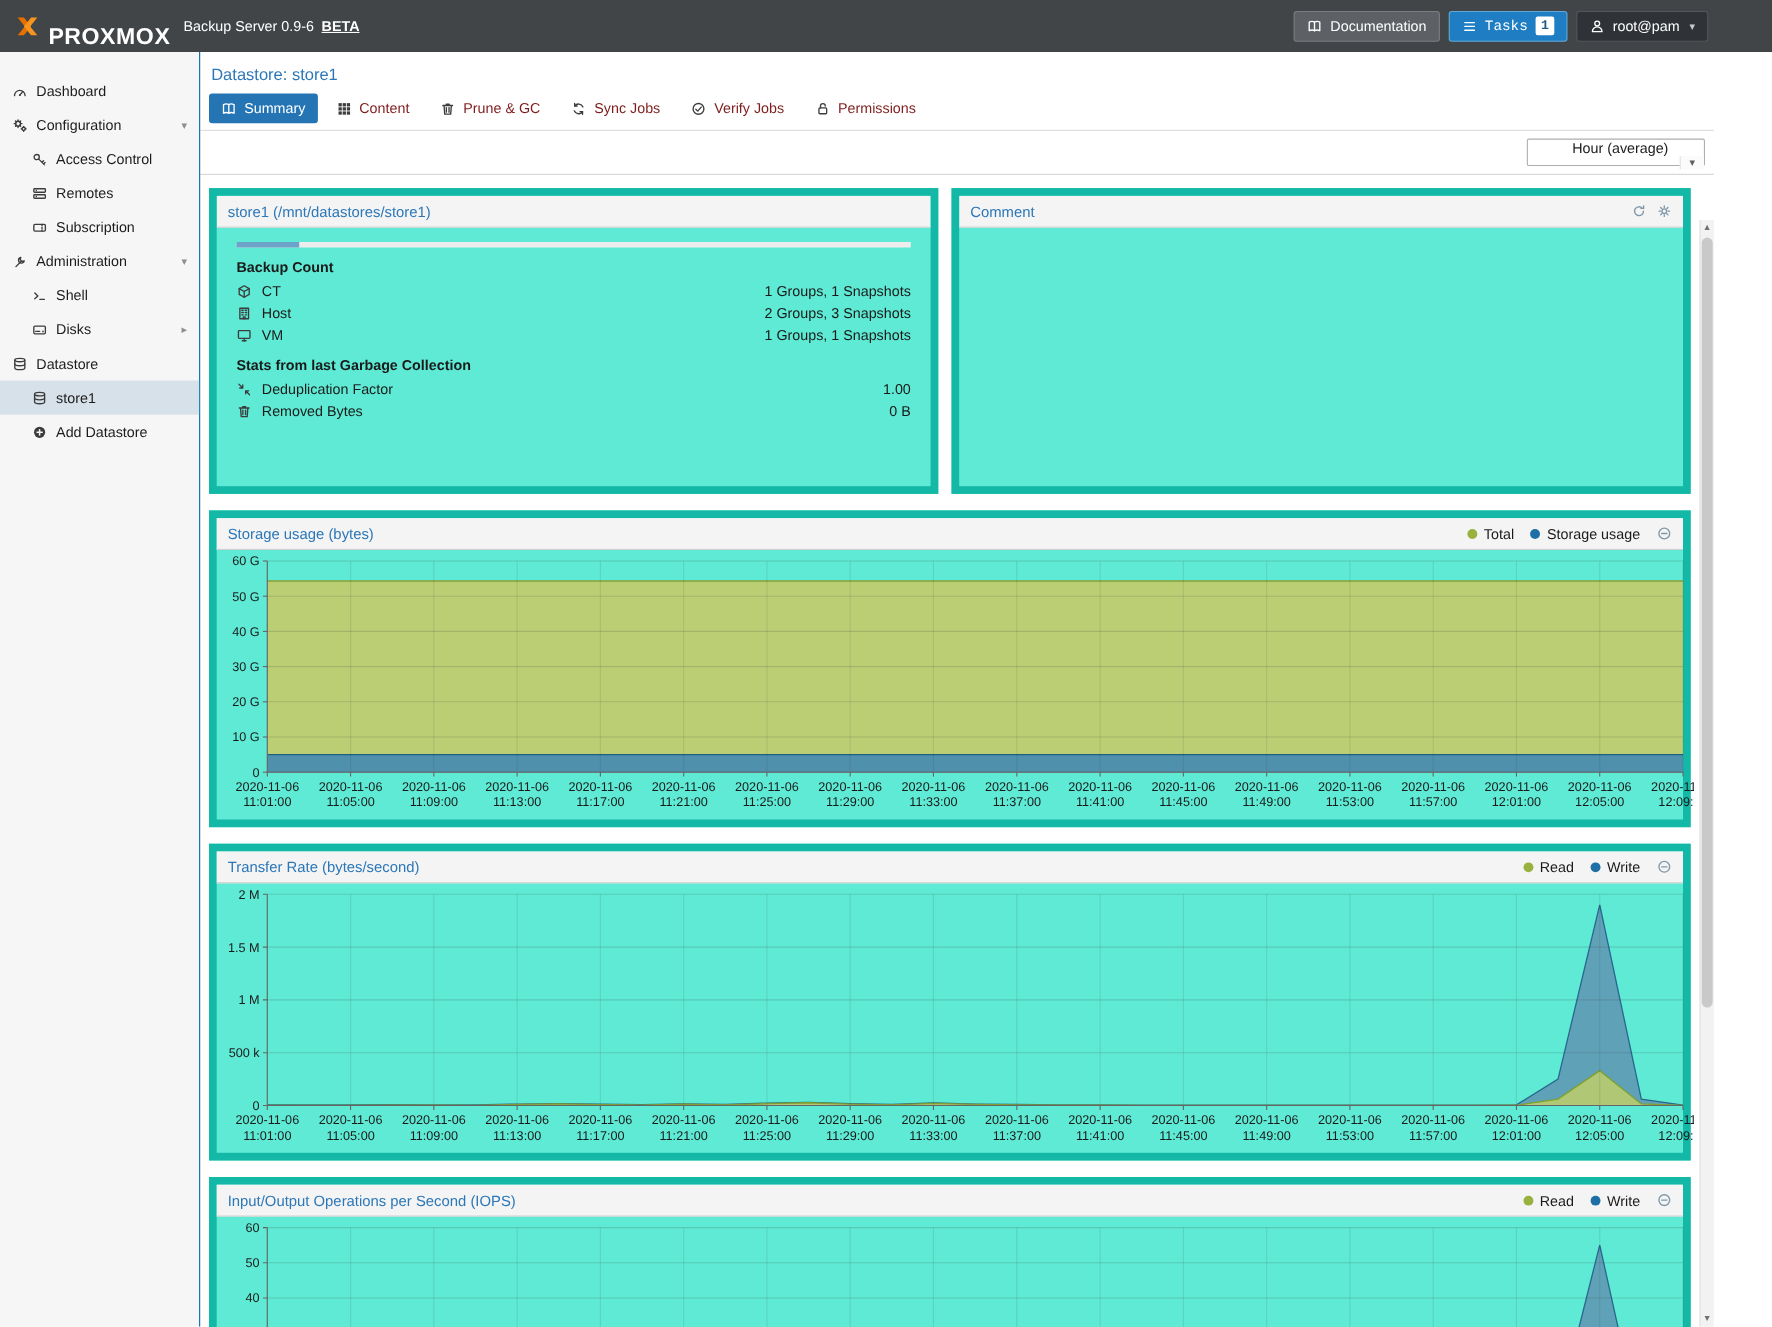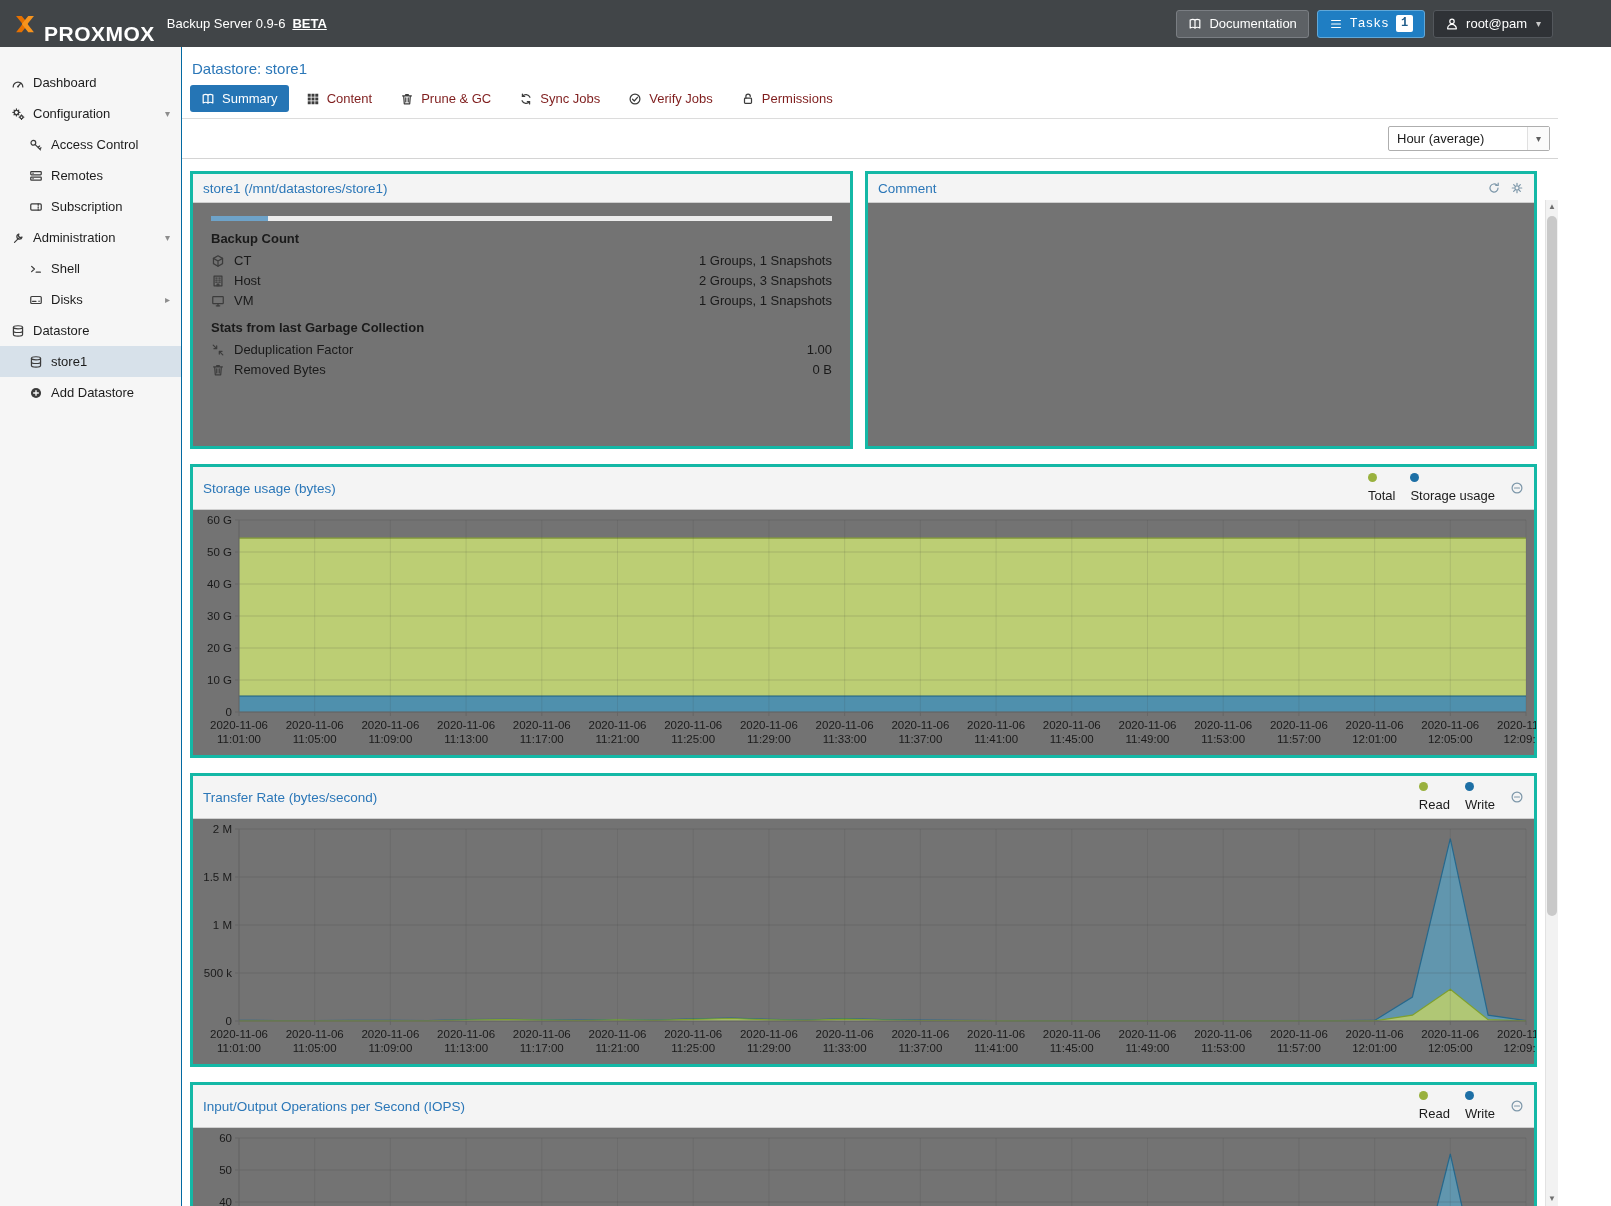--- a/index.html
+++ b/index.html
@@ -48,44 +48,44 @@
   .page-title { color:#2b77b8; font-size:15px; padding:13px 10px 8px; }
   .tabbar { display:flex; align-items:center; gap:6px; padding:0 8px 6px; border-bottom:1px solid #dcdcdc; }
   .tab {
     display:flex; align-items:center; gap:7px; padding:6px 11px;
     border-radius:3px; cursor:pointer; color:#7f1d1d;
   }
   .tab.active { background:#2575b5; color:#fff; }
   .toolbar { display:flex; justify-content:flex-end; padding:7px 8px; border-bottom:1px solid #d4d4d4; }
   .combo {
     width:162px; height:25px; border:1px solid #aeaeae; border-radius:2px;
-    background:#fff; display:flex; align-items:center; padding-left:8px; cursor:pointer;
+    background:#fff; display:flex; align-items:center; padding-left:8px; cursor:pointer;flex-direction:column;
   }
   .combo .trigger { margin-left:auto; width:22px; height:100%; display:flex; align-items:center; justify-content:center; color:#5f5f5f; font-size:10px; border-left:1px solid #e0e0e0; background:#fbfbfb; }
 
   .content { padding:12px 21px 0 8px; }
   .row1 { display:flex; gap:12px; }
-  .panel { border:3px solid #14b8a6; background:#737373; }
+  .panel { border:7px solid #14b8a6; background:#5eead4; }
   .panel-header { background:#f4f4f4; border-bottom:1px solid #cfcfcf; padding:6px 10px; display:flex; align-items:center; min-height:29px; }
   .panel-title { color:#2b77b8; font-size:13.5px; }
   .panel-tools { margin-left:auto; display:flex; align-items:center; gap:9px; }
   .ds-panel { width:663px; height:278px; overflow:hidden; }
   .comment-panel { flex:1; height:278px; overflow:hidden; }
   .ds-body { padding:10px 18px; }
   .kv { display:flex; align-items:center; height:19px; margin:1px 0; }
   .kv .icon { margin-right:9px; }
   .kv .val { margin-left:auto; }
   .pbar { height:5px; background:#ededed; margin:3px 0 7px; }
   .pbar-fill { height:100%; background:#6ea3c9; }
   .sec-head { font-weight:bold; margin:10px 0 5px; }
 
   .chart-panel { margin-top:15px; }
   .chart-body { padding:2px; }
   .legend { margin-left:auto; display:flex; align-items:center; gap:15px; }
-  .legend-item { display:flex; gap:6px; cursor:pointer;flex-direction:column; }
+  .legend-item { display:flex; align-items:center; gap:6px; cursor:pointer; }
   .dot { width:9px; height:9px; border-radius:50%; }
   svg text.tick { font-size:11.5px; fill:#1a1a1a; font-family:"Liberation Sans", sans-serif; }
 
   
   .icon { display:inline-flex; color:#3c3c3c; flex:none; }
   .icon svg { display:block; }
   .icon.white { color:#fff; }
   .icon.tool { color:#7e98aa; }
   .tab.active .icon { color:#fff; }
 

